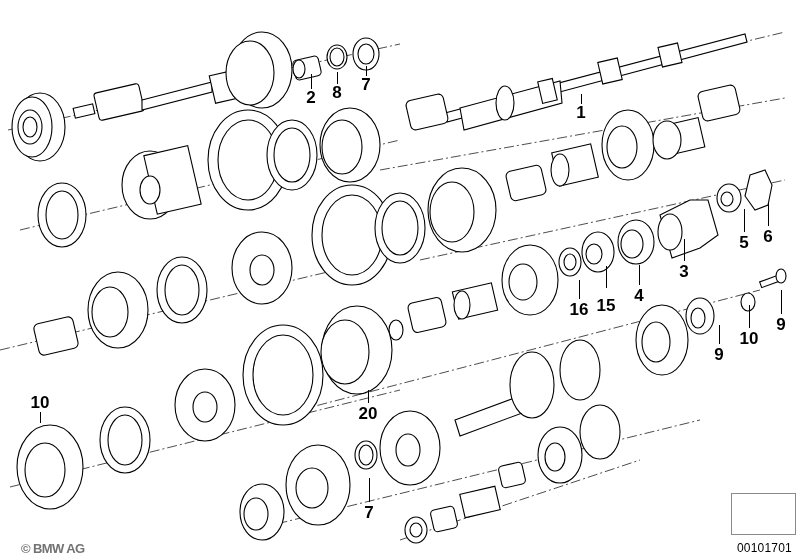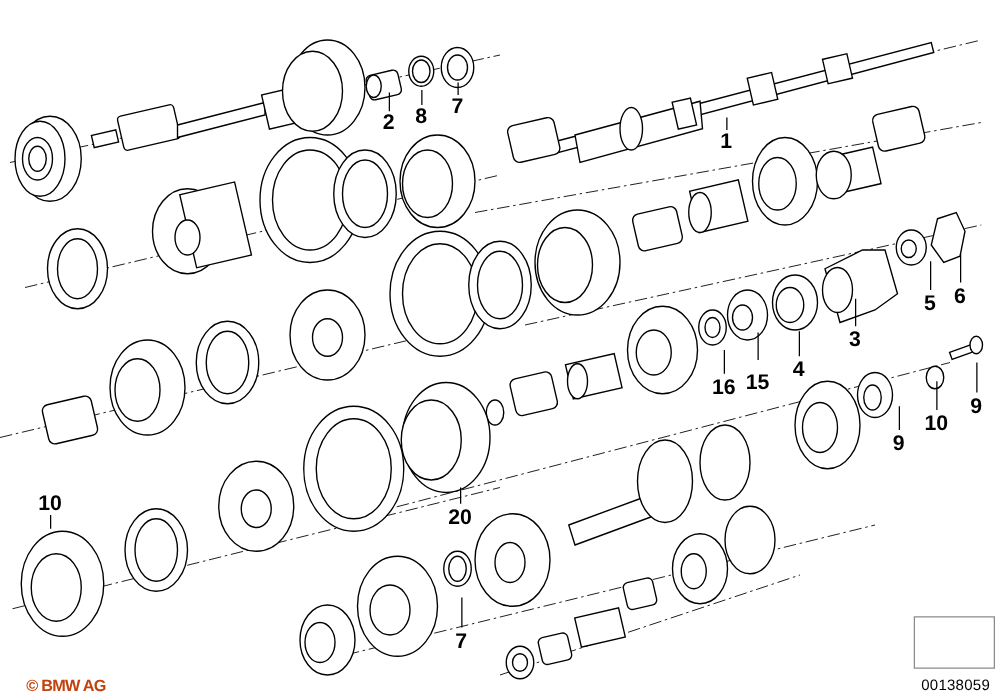--- a/index.html
+++ b/index.html
@@ -3,21 +3,21 @@
   <meta charset="utf-8">
   <style>
     html, body { margin: 0; padding: 0; background: #ffffff; }
     body { width: 799px; height: 559px; position: relative; overflow: hidden;
            font-family: "Liberation Sans", sans-serif; }
     #canvas { position: absolute; left: 0; top: 0; width: 799px; height: 559px; }
     .callout { position: absolute; font-family: "Liberation Sans", sans-serif; font-weight: bold;
                font-size: 17px; color: #000; line-height: 1; transform: translate(-50%, 0); }
     .leader { position: absolute; width: 1px; background: #000; }
     .copyright { position: absolute; left: 21px; top: 541px; font-size: 13px; font-weight: bold;
-                 letter-spacing: -0.6px; color: #c2410c; }
+                 letter-spacing: -0.6px; color: #737373; }
     .logo-box { position: absolute; left: 731px; top: 493px; width: 64px; width: 63px; height: 40px;
                 border: 1px solid #8a8a8a; background: #fff; }
     .docnum { position: absolute; left: 737px; top: 541px; font-size: 12px; color: #000;
               letter-spacing: 0.2px; }
   </style>
 </head>
 <body>
 
 <svg id="canvas" viewBox="0 0 799 559" xmlns="http://www.w3.org/2000/svg">
   <g fill="#fff" stroke="#000" stroke-width="1.1">
@@ -276,13 +276,13 @@
     <div class="leader" style="left: 369px; top: 478px; height: 24px;"></div>
     <div class="callout" style="left: 369px; top: 504px;">7</div>
     <div class="leader" style="left: 606px; top: 266px; height: 22px;"></div>
     <div class="callout" style="left: 606px; top: 274px; margin-top: 23px;">15</div>
     <div class="leader" style="left: 579px; top: 280px; height: 19px;"></div>
     <div class="callout" style="left: 579px; top: 301px; text-align: center;">16</div>
   </div>
 
 <div class="logo-box"></div>
 <div class="copyright">© BMW AG</div>
-<div class="docnum">00138059</div>
+<div class="docnum">00101701</div>
 
 </body></html>

